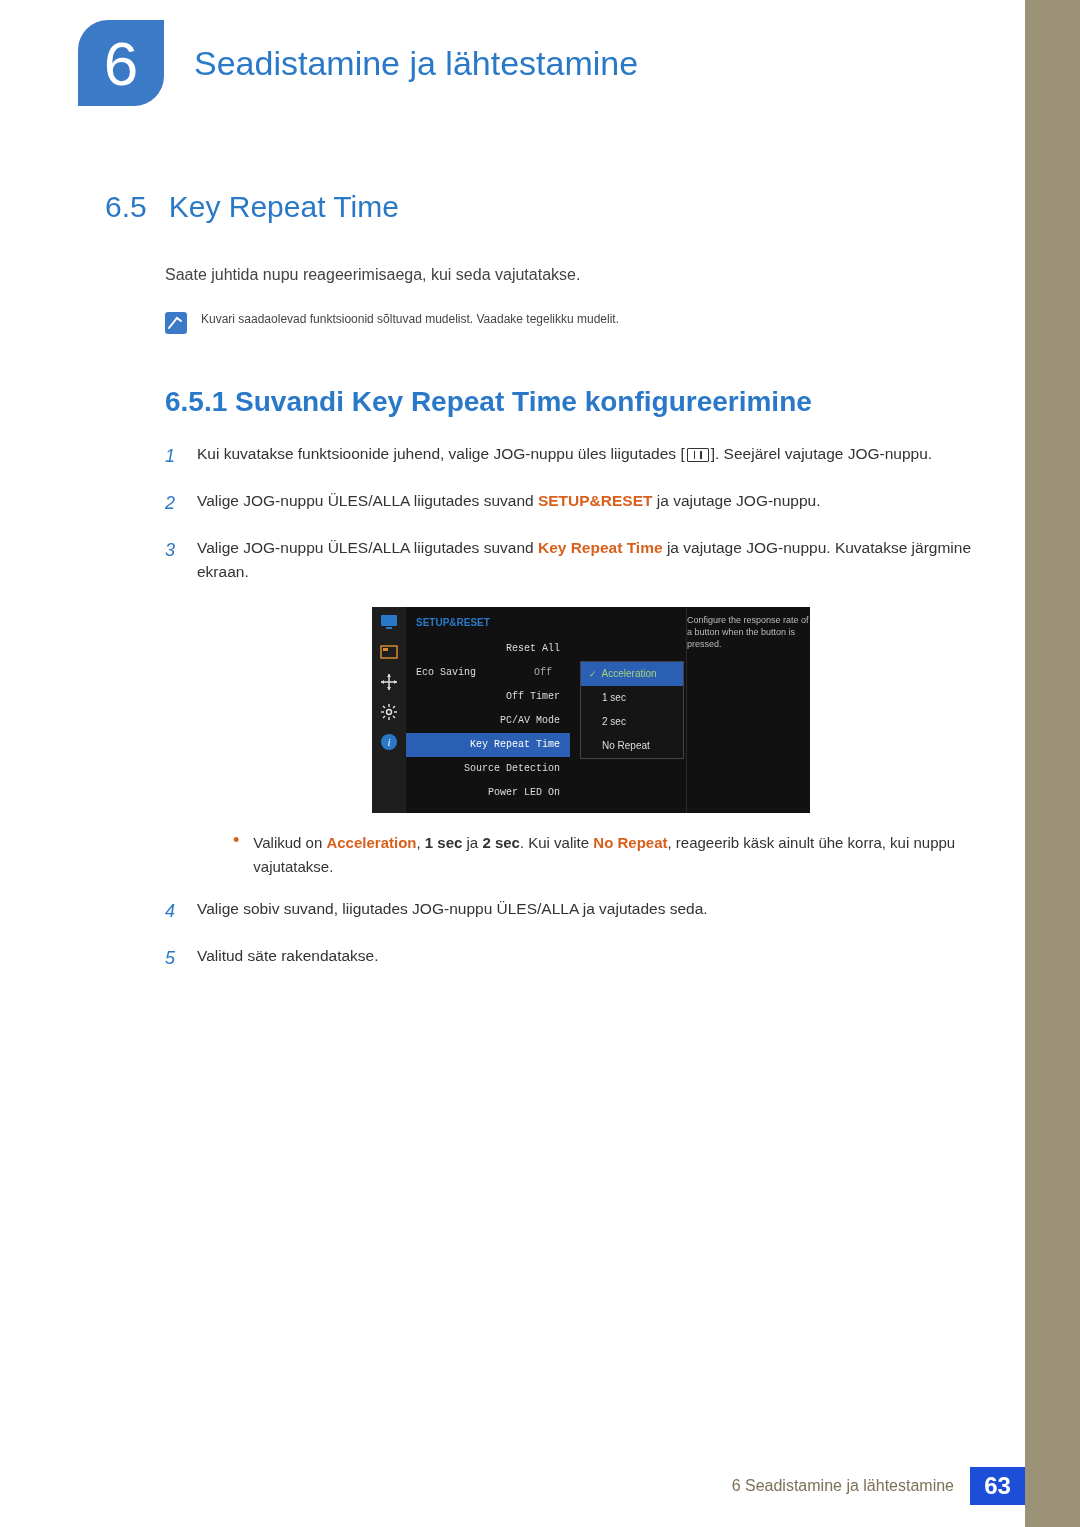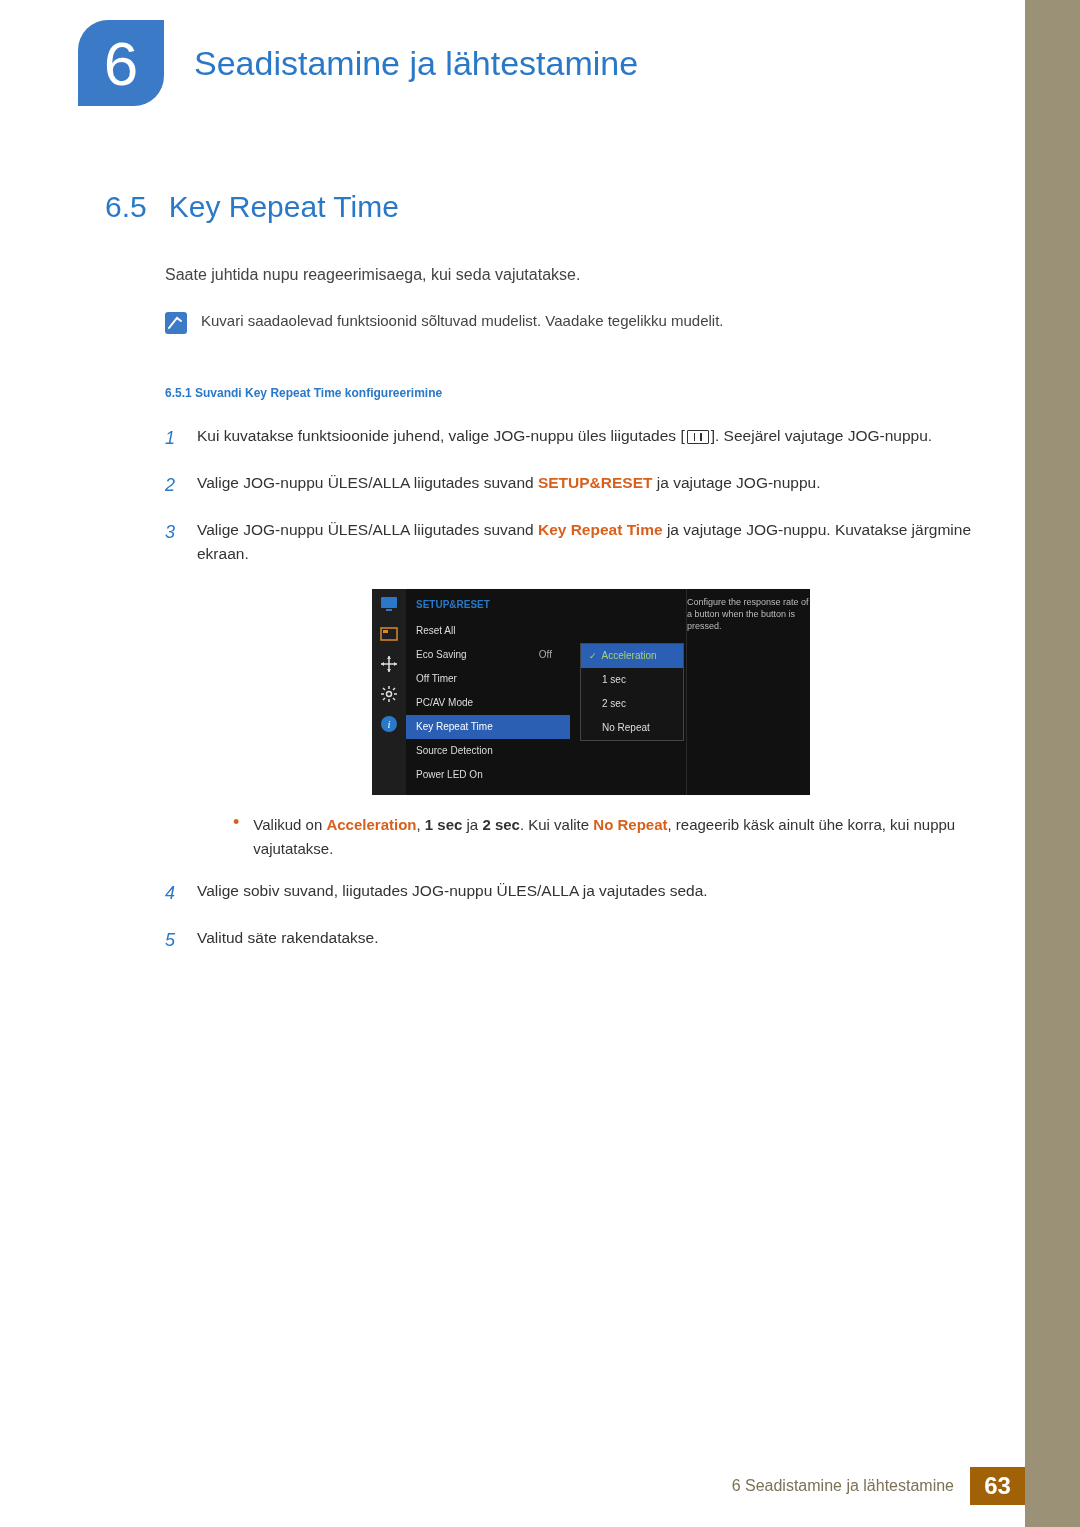--- a/index.html
+++ b/index.html
@@ -70,26 +70,26 @@
     gap: 14px;
   }
   .note-icon {
     width: 22px; height: 22px;
     background: #3b7ac6;
     border-radius: 3px;
     position: relative;
     flex: none;
   }
   .note-icon svg { position: absolute; left: 3px; top: 4px; }
-  .note-text { font-size: 15px; color: #444; }
+  .note-text { font-size: 12px; color: #444; }
   .subsec {
     margin-top: 52px;
     margin-left: 60px;
     color: #2a78c8;
-    font-size: 12px;
+    font-size: 28px;
     font-weight: 700;
   }
   .steps {
     margin-top: 24px;
     margin-left: 60px;
   }
   .step {
     display: flex;
     gap: 18px;
     margin-bottom: 18px;
@@ -151,22 +151,23 @@
     padding: 8px 0 8px 0;
     position: relative;
   }
   .osd-head {
     color: #2a78c8; font-size: 10px; font-weight: 700;
     padding: 0 10px 6px;
   }
   .osd-item {
     color: #ddd; font-size: 10px;
     padding: 4px 10px;
-    display: flex; justify-content: flex-start;
+    display: flex; justify-content: flex-end;
     width: 164px;
+    font-family: Liberation Mono, monospace;
   }
   .osd-item.sel { background: #2a5fb4; color: #fff; }
   .osd-val { color: #aaa; font-size: 10px; margin-left: auto; padding-right: 8px; }
   .osd-left { display:flex; }
   .osd-panel { width: 164px; }
   .osd-popup {
     position: absolute;
     left: 174px; top: 54px;
     width: 104px;
     border: 1px solid #444;
@@ -197,21 +198,21 @@
     bottom: 22px; right: 55px;
     display: flex; align-items: stretch;
   }
   .footer-text {
     color: #7d7157;
     font-size: 16px;
     padding: 10px 16px;
     align-self: center;
   }
   .footer-page {
-    background: #a16207;
+    background: #1d4ed8;
     color: #fff;
     font-size: 24px;
     font-weight: 700;
     width: 55px;
     display: flex; align-items: center; justify-content: center;
   }
 </style>
 </head>
 <body>
 

